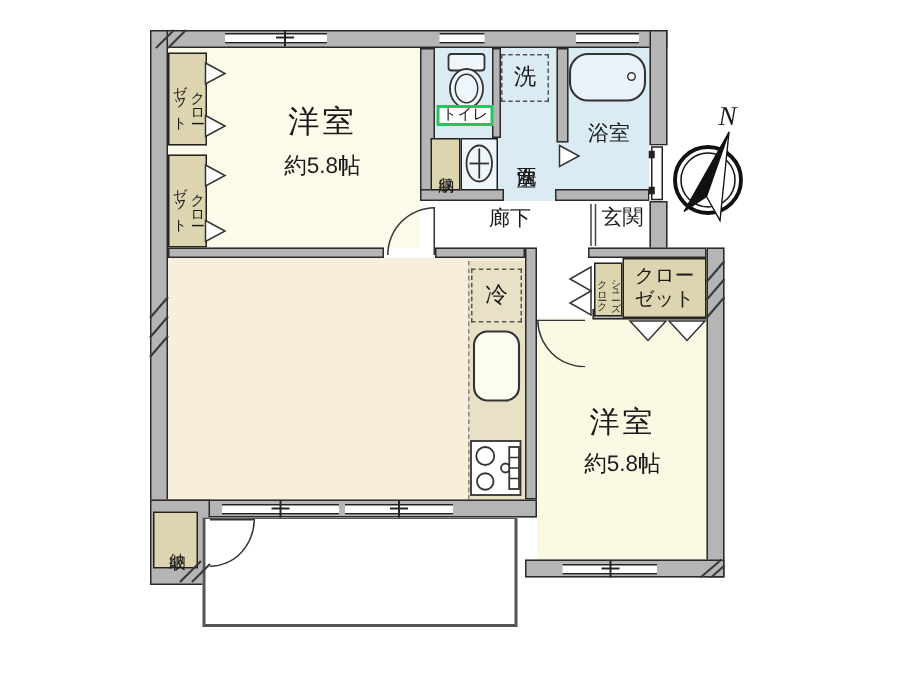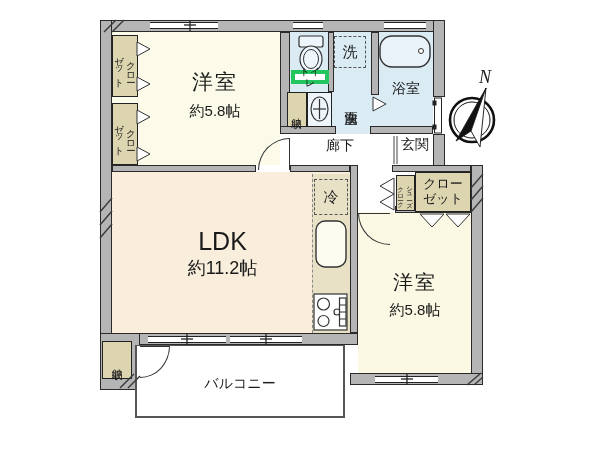--- a/index.html
+++ b/index.html
@@ -171,35 +171,32 @@
       <polygon points="486,88 456,141 471,131" fill="#111" stroke="#111" stroke-width="0.8"></polygon>
       <polygon points="486,88 471,131 480,147" fill="#fff" stroke="#111" stroke-width="0.9"></polygon>
     </g>
   </svg>
 
   <div class="lbl" style="left:472px;top:66px;width:26px;height:22px;font-family:'Liberation Serif',serif;font-style:italic;font-size:18px;">N</div>
 
   <div class="lbl" style="left:150px;top:69px;width:130px;height:26px;font-size:21px;letter-spacing:2px;">洋室</div>
   <div class="lbl" style="left:150px;top:101px;width:130px;height:20px;font-size:15px;">約5.8帖</div>
 
-  <div class="lbl" style="left:155px;top:226px;width:135px;height:30px;font-size:25px;">LDK</div>
-  <div class="lbl" style="left:150px;top:257px;width:145px;height:22px;font-size:18px;">約11.2帖</div>
 
   <div class="lbl" style="left:368px;top:269px;width:94px;height:26px;font-size:20px;letter-spacing:2px;">洋室</div>
   <div class="lbl" style="left:364px;top:300px;width:102px;height:20px;font-size:15px;">約5.8帖</div>
 
-  <div class="lbl" style="left:185px;top:374px;width:110px;height:18px;font-size:14px;">バルコニー</div>
 
   <div class="lbl" style="left:317px;top:137px;width:46px;height:17px;font-size:14px;">廊下</div>
   <div class="lbl" style="left:398px;top:136px;width:34px;height:17px;font-size:14px;">玄関</div>
   <div class="lbl" style="left:385px;top:80px;width:42px;height:17px;font-size:14px;text-align:center;">浴室</div>
 
   <div class="lbl v" style="left:341px;top:71px;width:18px;height:60px;font-size:13px;">洗面室</div>
 
-  <div class="lbl" style="left:291px;top:70px;width:38px;height:14px;font-size:10px;background:#fff;border:4px solid #22c55e;">トイレ</div>
+  <div class="lbl" style="left:291px;top:70px;width:38px;height:14px;font-size:10px;background:#fff;border:2px solid #22c55e;">トイレ</div>
 
   <div class="lbl" style="left:334px;top:36px;width:32px;height:32px;font-size:15px;">洗</div>
   <div class="lbl" style="left:314px;top:179px;width:34px;height:36px;font-size:15px;">冷</div>
 
   <div class="lbl v" style="left:112px;top:37px;width:26px;height:58px;font-size:9.5px;line-height:1.25;">クロー
 ゼット</div>
   <div class="lbl v" style="left:112px;top:105px;width:26px;height:58px;font-size:9.5px;line-height:1.25;">クロー
 ゼット</div>
   <div class="lbl" style="left:416px;top:173px;width:54px;height:38px;font-size:13px;">クロー
 ゼット</div>

